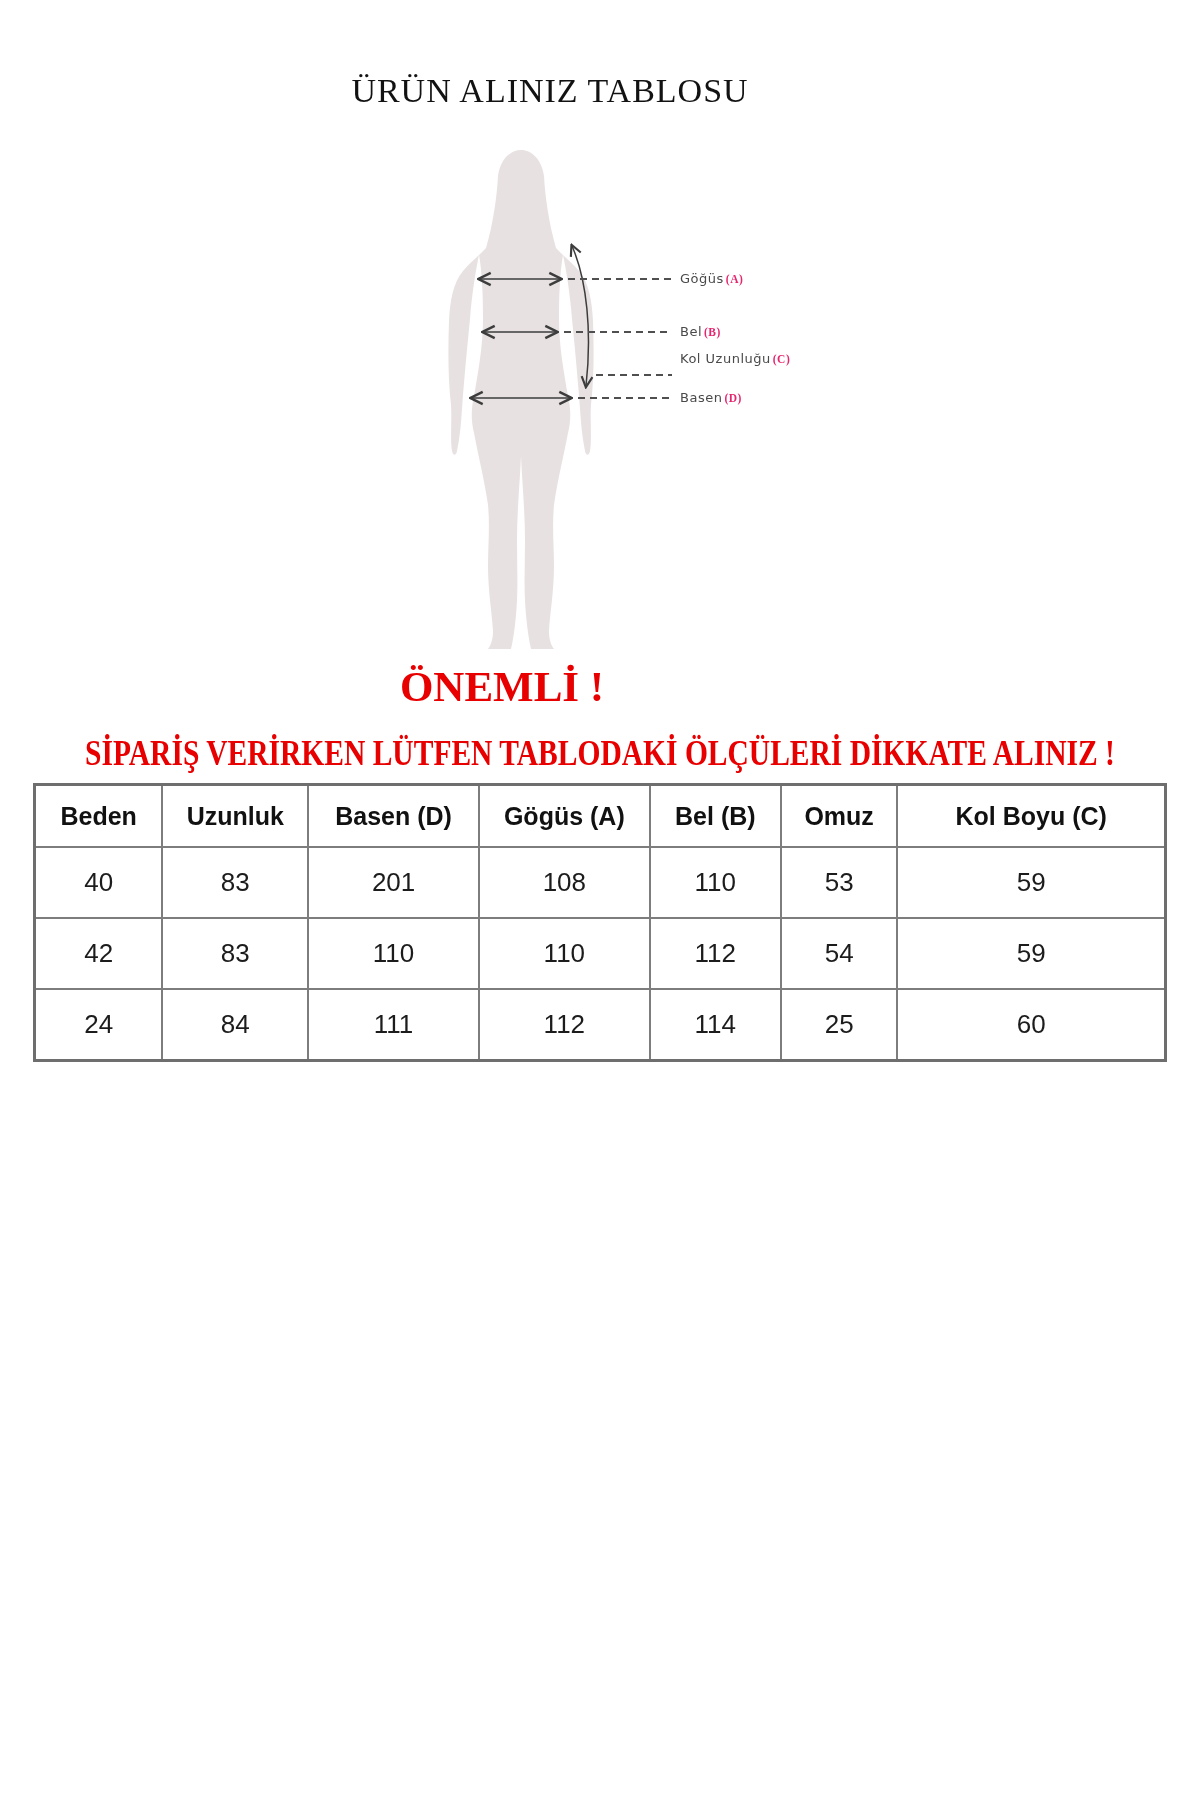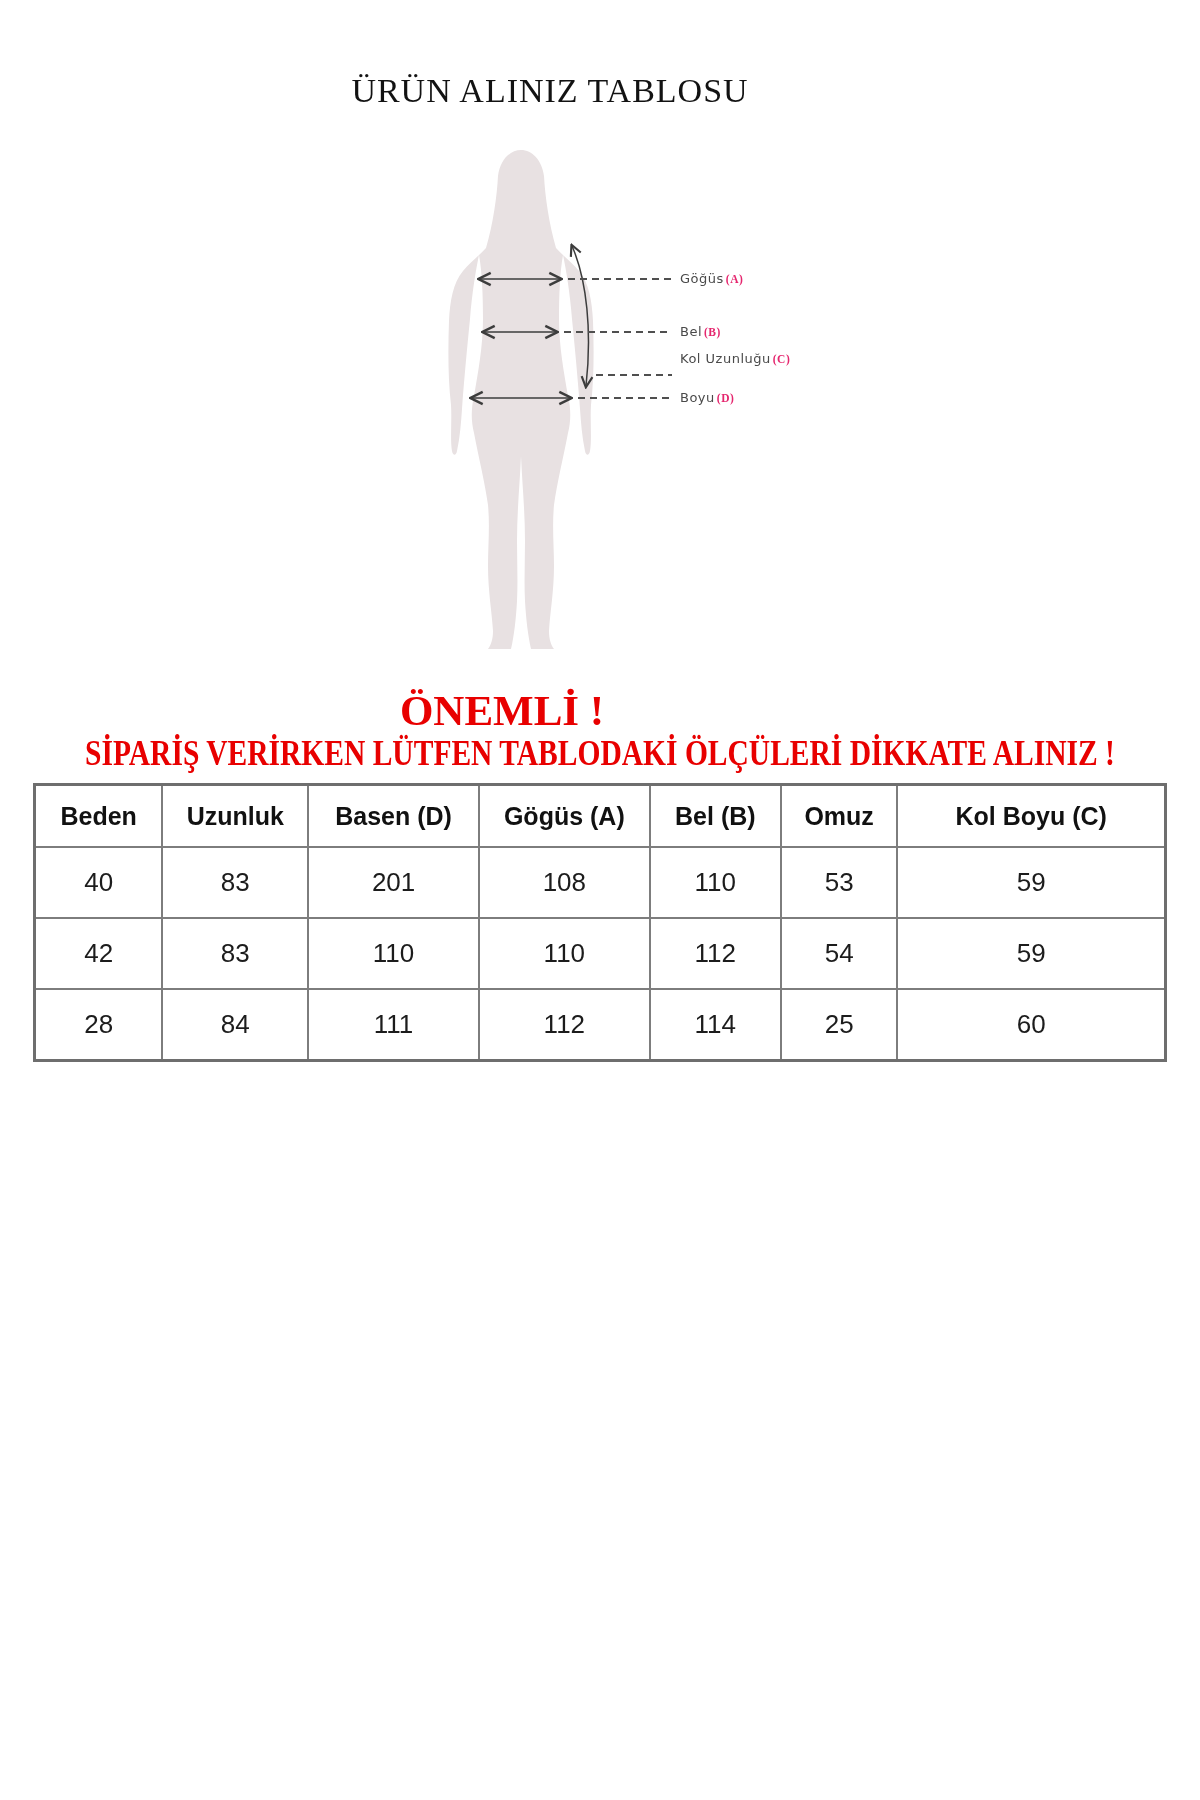--- a/index.html
+++ b/index.html
@@ -17,21 +17,21 @@
     font-size:13px;color:#4a4a4a;line-height:17px;letter-spacing:0.5px;}
   .measure-label .letter{font-family:"Liberation Serif","DejaVu Serif",serif;
     font-weight:bold;font-size:11.5px;margin-left:2px;}
   #lbl-gogus{top:270px;}
   #lbl-bel{top:323px;}
   #lbl-kol{top:350px;}
   #lbl-basen{top:389px;}
 
   .warning-heading{position:absolute;top:662px;left:0;width:1004px;text-align:center;
     font-family:"Liberation Serif","DejaVu Serif",serif;font-weight:bold;
-    font-size:43px;line-height:50px;margin-top:24px;}
+    font-size:43px;line-height:50px;}
   .warning-subtitle{position:absolute;top:733px;left:50%;white-space:nowrap;
     transform:translateX(-50%) scaleX(0.82);transform-origin:center;
     font-family:"Liberation Serif","DejaVu Serif",serif;font-weight:bold;
     font-size:36px;line-height:40px;}
 
   table.size-table{position:absolute;left:33px;top:783px;width:1134px;
     border-collapse:collapse;table-layout:fixed;background:#ffffff;
     border:3px solid #6e6e6e;padding-left:46px;}
   table.size-table th,table.size-table td{border:2px solid #7d7d7d;text-align:center;
     vertical-align:middle;padding:0;}
@@ -81,21 +81,21 @@
   <div id="lbl-gogus" class="measure-label">
     <span>Göğüs</span><span class="letter" style="color:#e5266e">(A)</span>
   </div>
   <div id="lbl-bel" class="measure-label">
     <span>Bel</span><span class="letter" style="color:#e5266e">(B)</span>
   </div>
   <div id="lbl-kol" class="measure-label">
     <span>Kol Uzunluğu</span><span class="letter" style="color:#e5266e">(C)</span>
   </div>
   <div id="lbl-basen" class="measure-label">
-    <span>Boyu</span><span class="letter" style="color:#e5266e">(D)</span>
+    <span>Basen</span><span class="letter" style="color:#e5266e">(D)</span>
   </div>
 
   <div class="warning-heading" style="color:#e80000">ÖNEMLİ !</div>
   <div class="warning-subtitle" style="color:#e80000">SİPARİŞ VERİRKEN LÜTFEN TABLODAKİ ÖLÇÜLERİ DİKKATE ALINIZ !</div>
 
   <table class="size-table">
     <colgroup>
       <col style="width:11.3%">
         <col style="width:12.9%">
         <col style="width:15.1%">
@@ -128,21 +128,21 @@
       <tr>
         <td>42</td>
         <td>83</td>
         <td>110</td>
         <td>110</td>
         <td>112</td>
         <td>54</td>
         <td>59</td>
       </tr>
       <tr>
-        <td>28</td>
+        <td>24</td>
         <td>84</td>
         <td>111</td>
         <td>112</td>
         <td>114</td>
         <td>25</td>
         <td>60</td>
       </tr>
     </tbody>
   </table>
 

